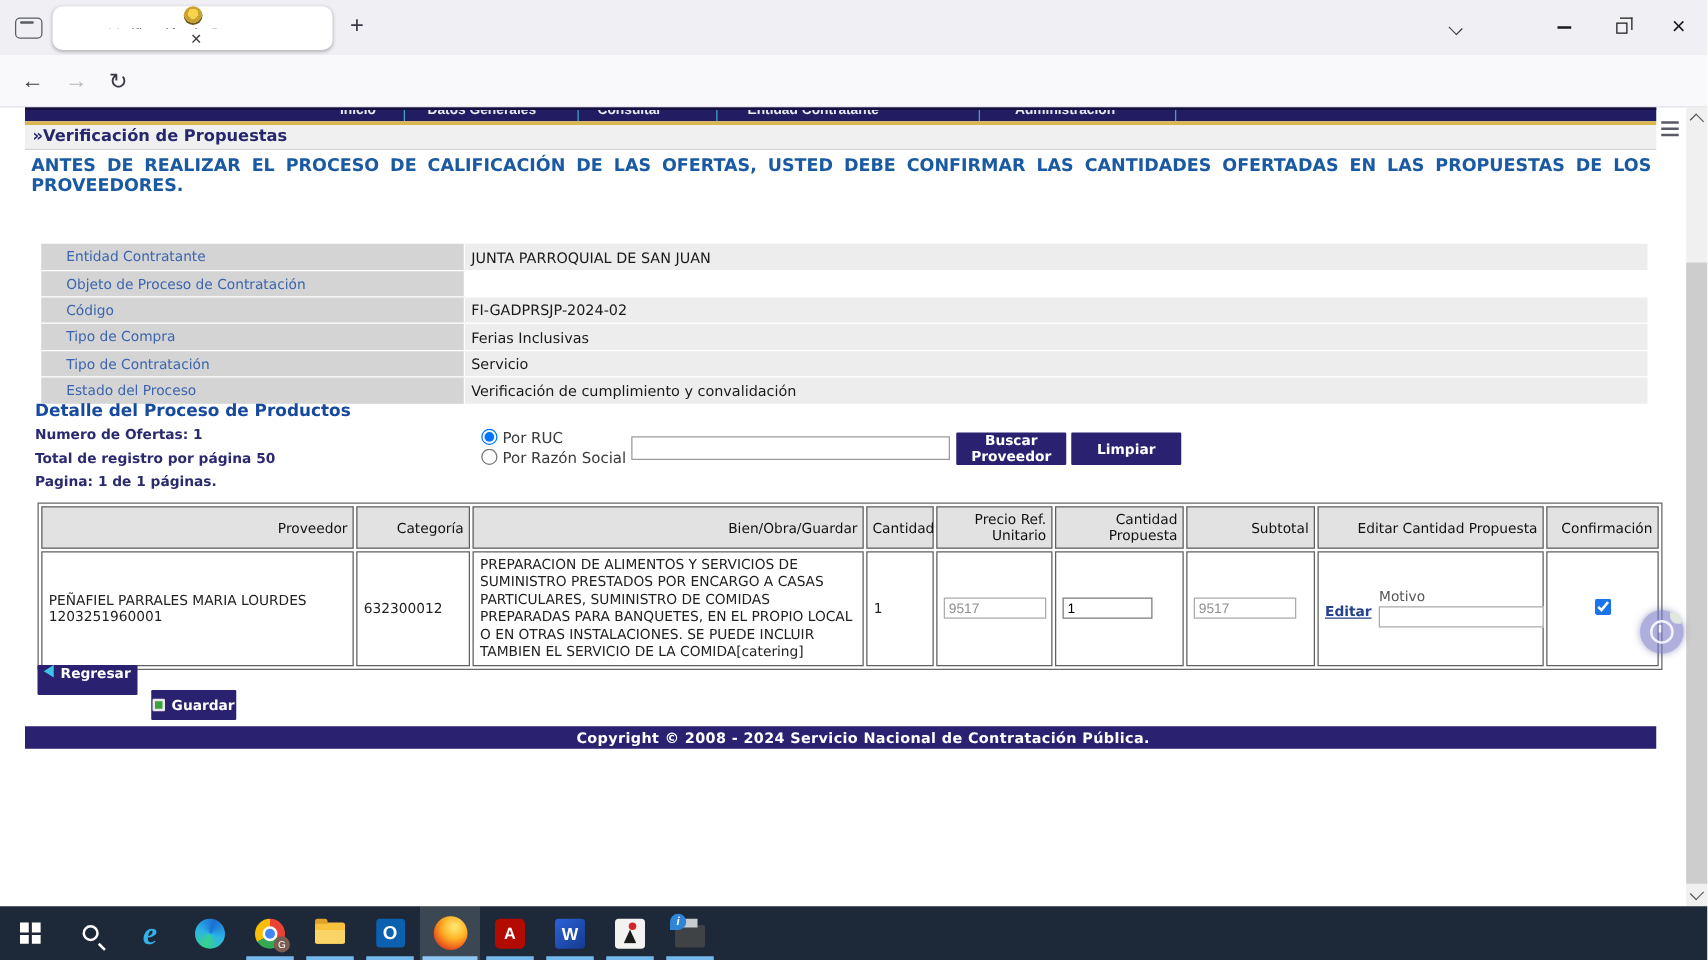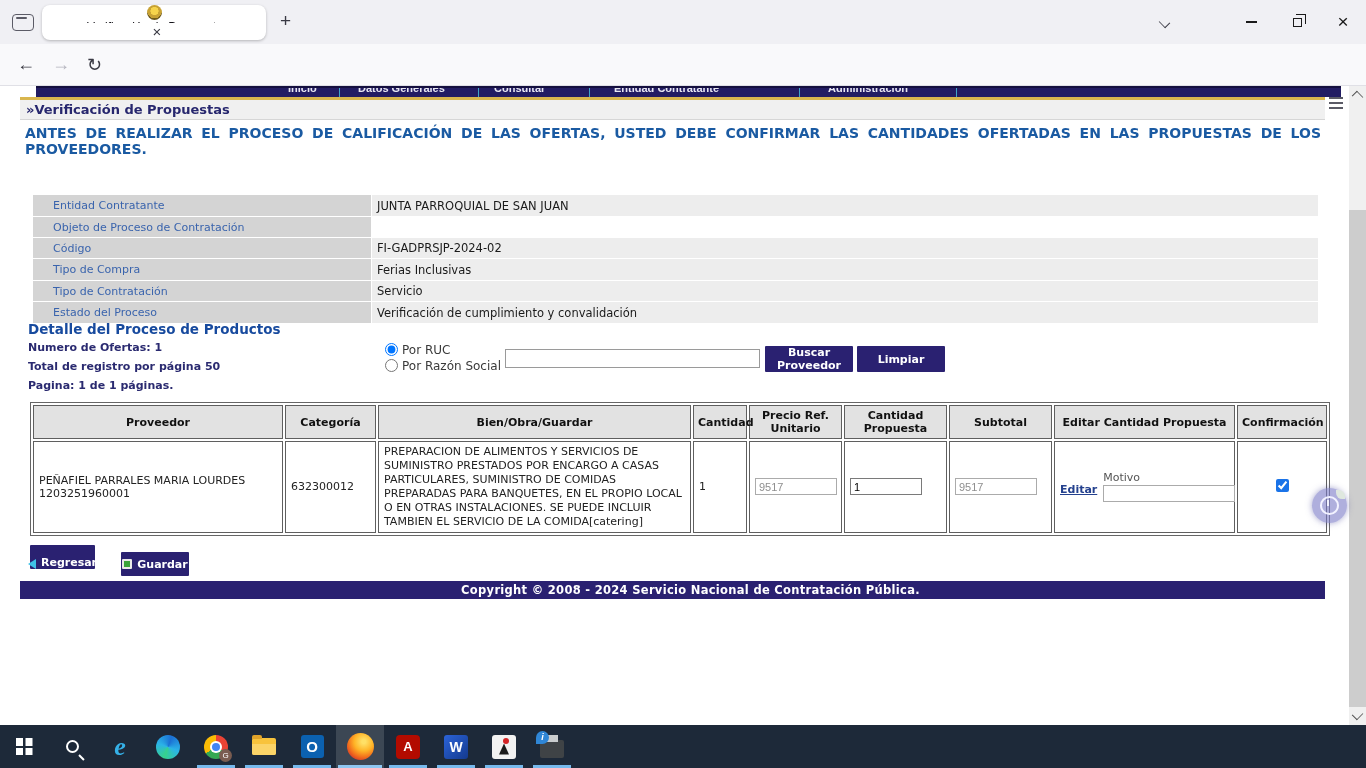--- a/index.html
+++ b/index.html
@@ -66,21 +66,21 @@
   .acct::after { content:""; position:absolute; left:2px; top:8px; width:9px; height:7px; border-radius:50% 50% 0 0; background:#5b5b66; }
   .puzzle { width:14px; height:14px; border:1.6px solid #5b5b66; border-radius:2px; position:relative; }
   .puzzle::before { content:""; position:absolute; left:3px; top:-4px; width:5px; height:5px; border-radius:50%;
     background:#f9f9fb; border:1.6px solid #5b5b66; }
   .burger { width:14px; height:12px; position:relative; }
   .burger::before { content:""; position:absolute; left:0; top:0; width:14px; height:1.8px; background:#5b5b66;
     box-shadow:0 5px 0 #5b5b66, 0 10px 0 #5b5b66; }
 
   
   .page { position:absolute; left:20px; top:86px; width:1305px; height:639px; background:#fff; }
-  .site-nav { position:absolute; left:16px; top:0; width:1305px; height:11px; background:#221c63;
+  .site-nav { position:absolute; left:0; top:0; width:1305px; height:11px; background:#221c63;
     border-top:2px solid #15103f; overflow:hidden; }
   .site-nav span { position:absolute; top:-6px; color:#e8e8f2; font-size:11px; font-weight:bold; }
   .nsep { position:absolute; top:0; width:1px; height:11px; background:#3fa4c9; }
   .goldline { position:absolute; left:0; top:11px; width:1305px; height:3px; background:#d9b64e; }
   .bc-bar { position:absolute; left:0; top:14px; width:1305px; height:20px; background:#f0f0f0;
     border-bottom:1px solid #d6d6d6; }
   .bc-bar .bc { font-size:13px; font-weight:bold; color:#27276e; padding:2px 0 0 6px;
     font-family:"DejaVu Sans", sans-serif; display:block; }
   .warning { position:absolute; left:5px; top:39px; width:1296px; color:#1a5aa2; font-weight:bold;
     font-size:14px; font-family:"DejaVu Sans", sans-serif; }
@@ -101,35 +101,35 @@
   .search-input { position:absolute; left:485px; top:263px; width:255px; height:19px;
     border:1px solid #9a9a9a; background:#fff; font-size:12px; padding:0 4px; }
   .btn-navy { background:#2a2171; color:#fff; border:none; font-weight:bold; font-size:11px;
     font-family:"DejaVu Sans", sans-serif; border-radius:1px; }
   .btn-buscar { position:absolute; left:745px; top:260px; width:88px; height:26px; }
   .btn-limpiar { position:absolute; left:837px; top:260px; width:88px; height:26px; }
 
   table.main { position:absolute; left:10px; top:316px; width:1288px; border-collapse:separate;
     border-spacing:2px; background:#fff; border:1px solid #666; table-layout:fixed;
     font-family:"DejaVu Sans", sans-serif; }
-  table.main th { background:#e2e2e2; border:1px solid #5f5f5f; font-size:11px; text-align:center;
-    padding:3px 4px; color:#111; height:20px; font-weight:bold; vertical-align:middle; }
+  table.main th { background:#e2e2e2; border:1px solid #5f5f5f; font-size:11px; text-align:right;
+    padding:3px 4px; color:#111; height:20px; font-weight:normal; vertical-align:middle; }
   table.main td { border:1px solid #5f5f5f; font-size:11px; color:#222; padding:3px 5px;
     vertical-align:middle; height:85px; background:#fff; }
   td.desc { line-height:1.27; }
   .in-gray { width:82px; height:17px; border:1px solid #ababab; color:#8f8f8f; font-size:11px; padding:0 3px; }
   .in-black { width:72px; height:17px; border:1px solid #7a7a7a; color:#000; font-size:11px; padding:0 3px; }
   .edit-cell { display:flex; align-items:flex-start; gap:6px; }
   .edit-link { color:#24418e; font-weight:bold; text-decoration:underline; font-size:11px; margin-top:12px; }
   .motivo-label { color:#555; font-size:11px; display:block; margin-bottom:1px; }
   .in-motivo { width:132px; height:17px; border:1px solid #ababab; font-size:11px; }
   .cbx { width:13px; height:13px; accent-color:#1a73e8; }
 
-  .btn-regresar { position:absolute; left:10px; top:459px; width:65px; height:24px; display:flex;
-    align-items:flex-end; justify-content:center; gap:5px; }
+  .btn-regresar { position:absolute; left:10px; top:446px; width:80px; height:24px; display:flex;
+    align-items:flex-start; justify-content:center; gap:5px; }
   .btn-guardar { position:absolute; left:101px; top:466px; width:68px; height:24px; display:flex;
     align-items:center; justify-content:center; gap:5px; }
   .arrow-left { width:0; height:0; border-top:5px solid transparent; border-bottom:5px solid transparent;
     border-right:8px solid #3fc1e8; }
   .save-ic { width:10px; height:10px; background:#e9e9e9; position:relative; border-radius:1px; }
   .save-ic::after { content:""; position:absolute; left:2px; top:2px; width:6px; height:6px; background:#3aa33a; }
   .footerbar { position:absolute; left:0; top:495px; width:1305px; height:18px; background:#2a2171;
     color:#fff; font-size:11.5px; font-weight:bold; text-align:center; padding-top:2px;
     font-family:"DejaVu Sans", sans-serif; letter-spacing:.3px;padding-left:36px; }
 

